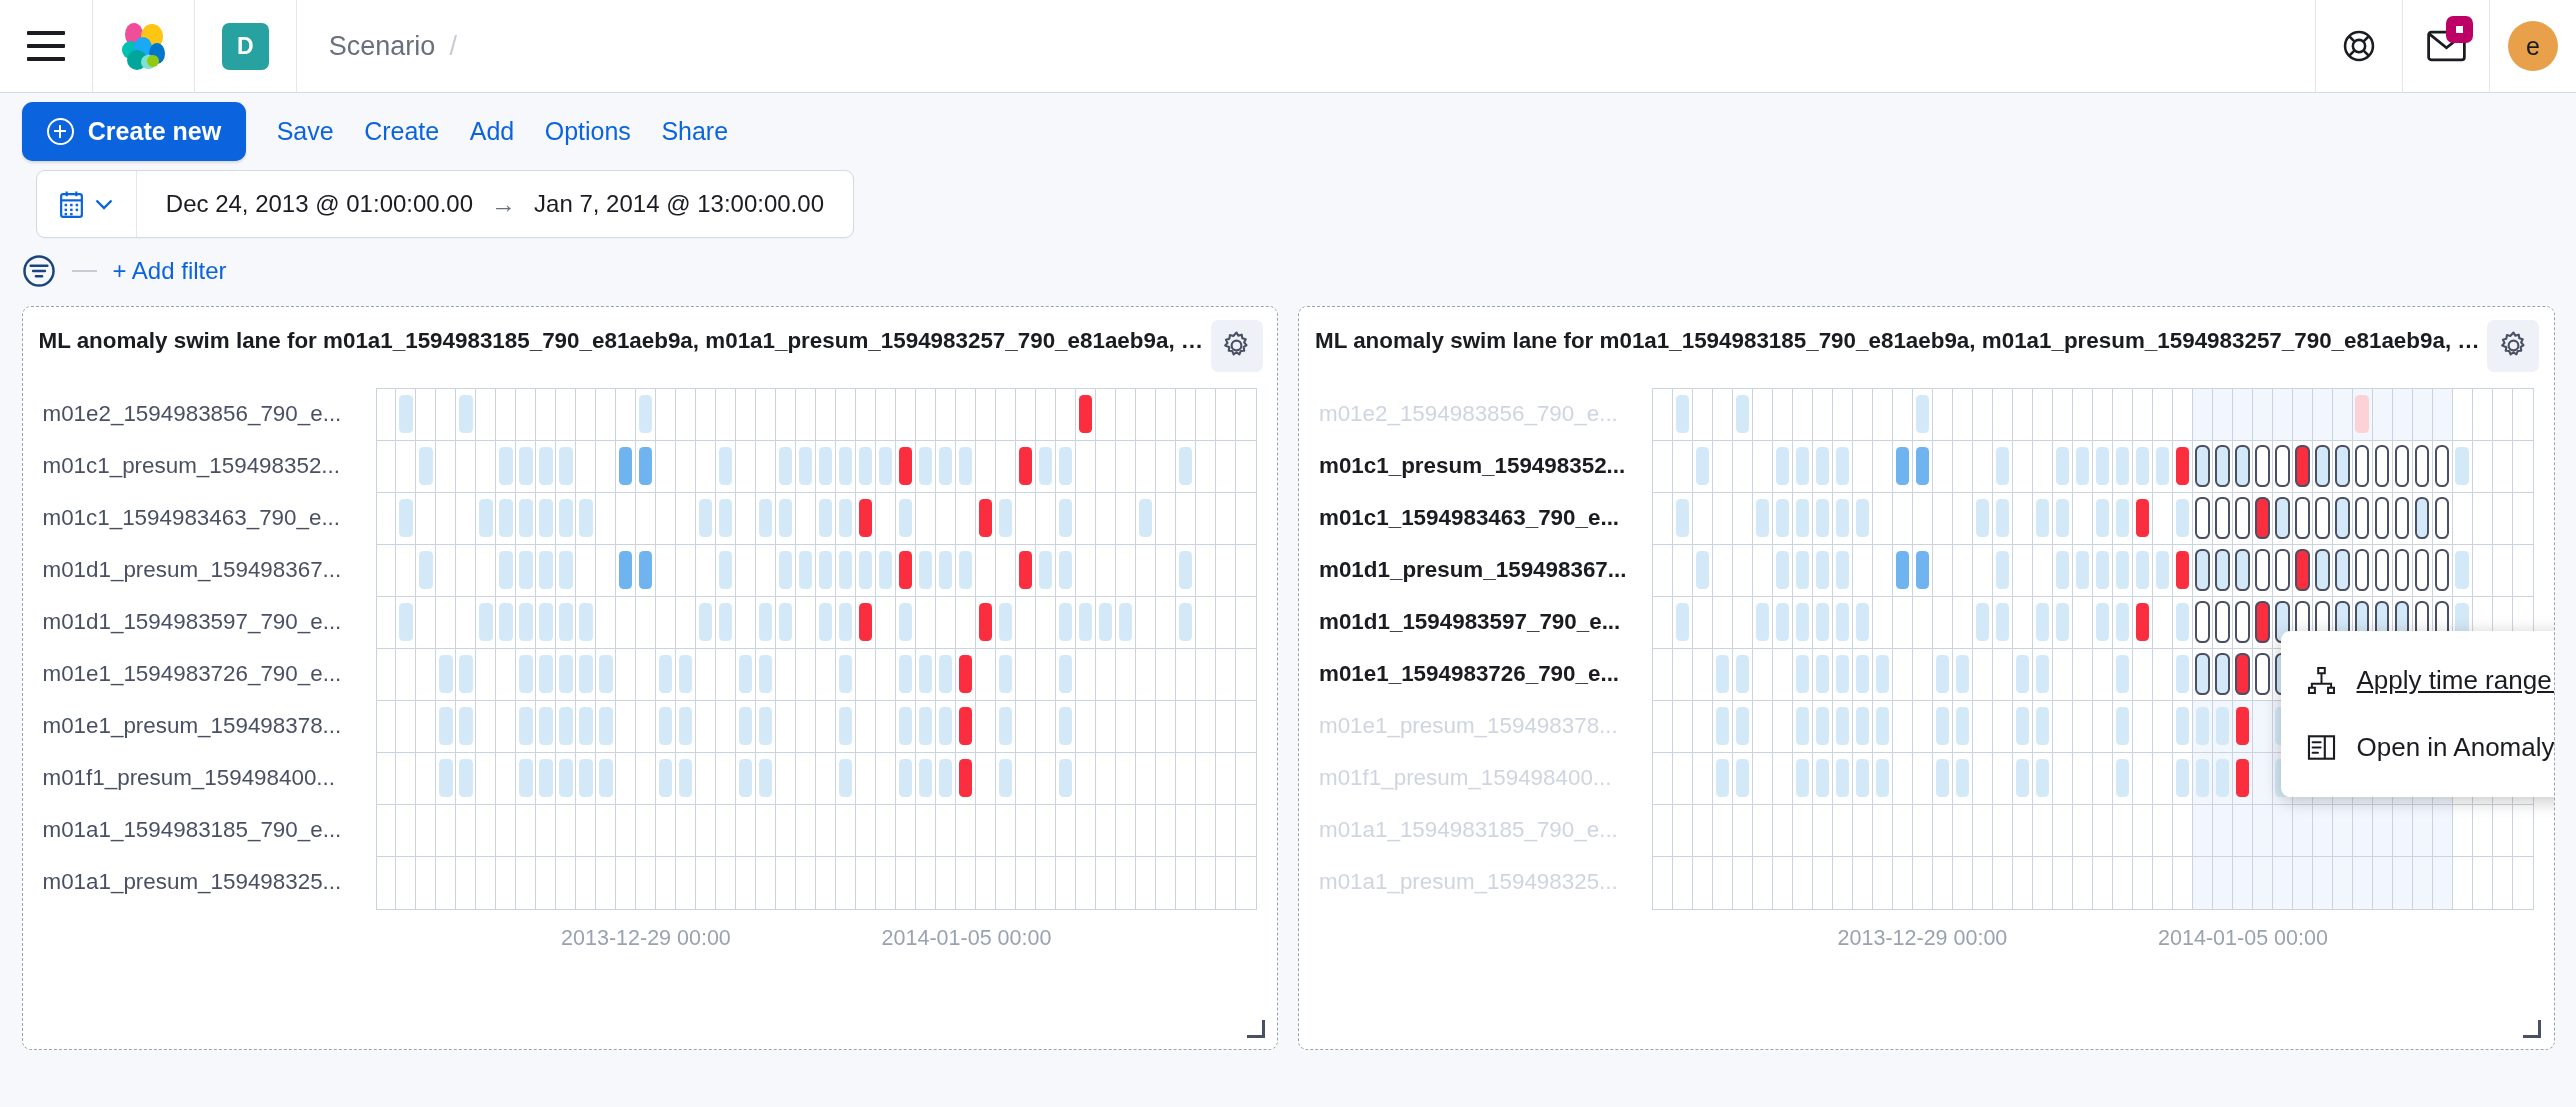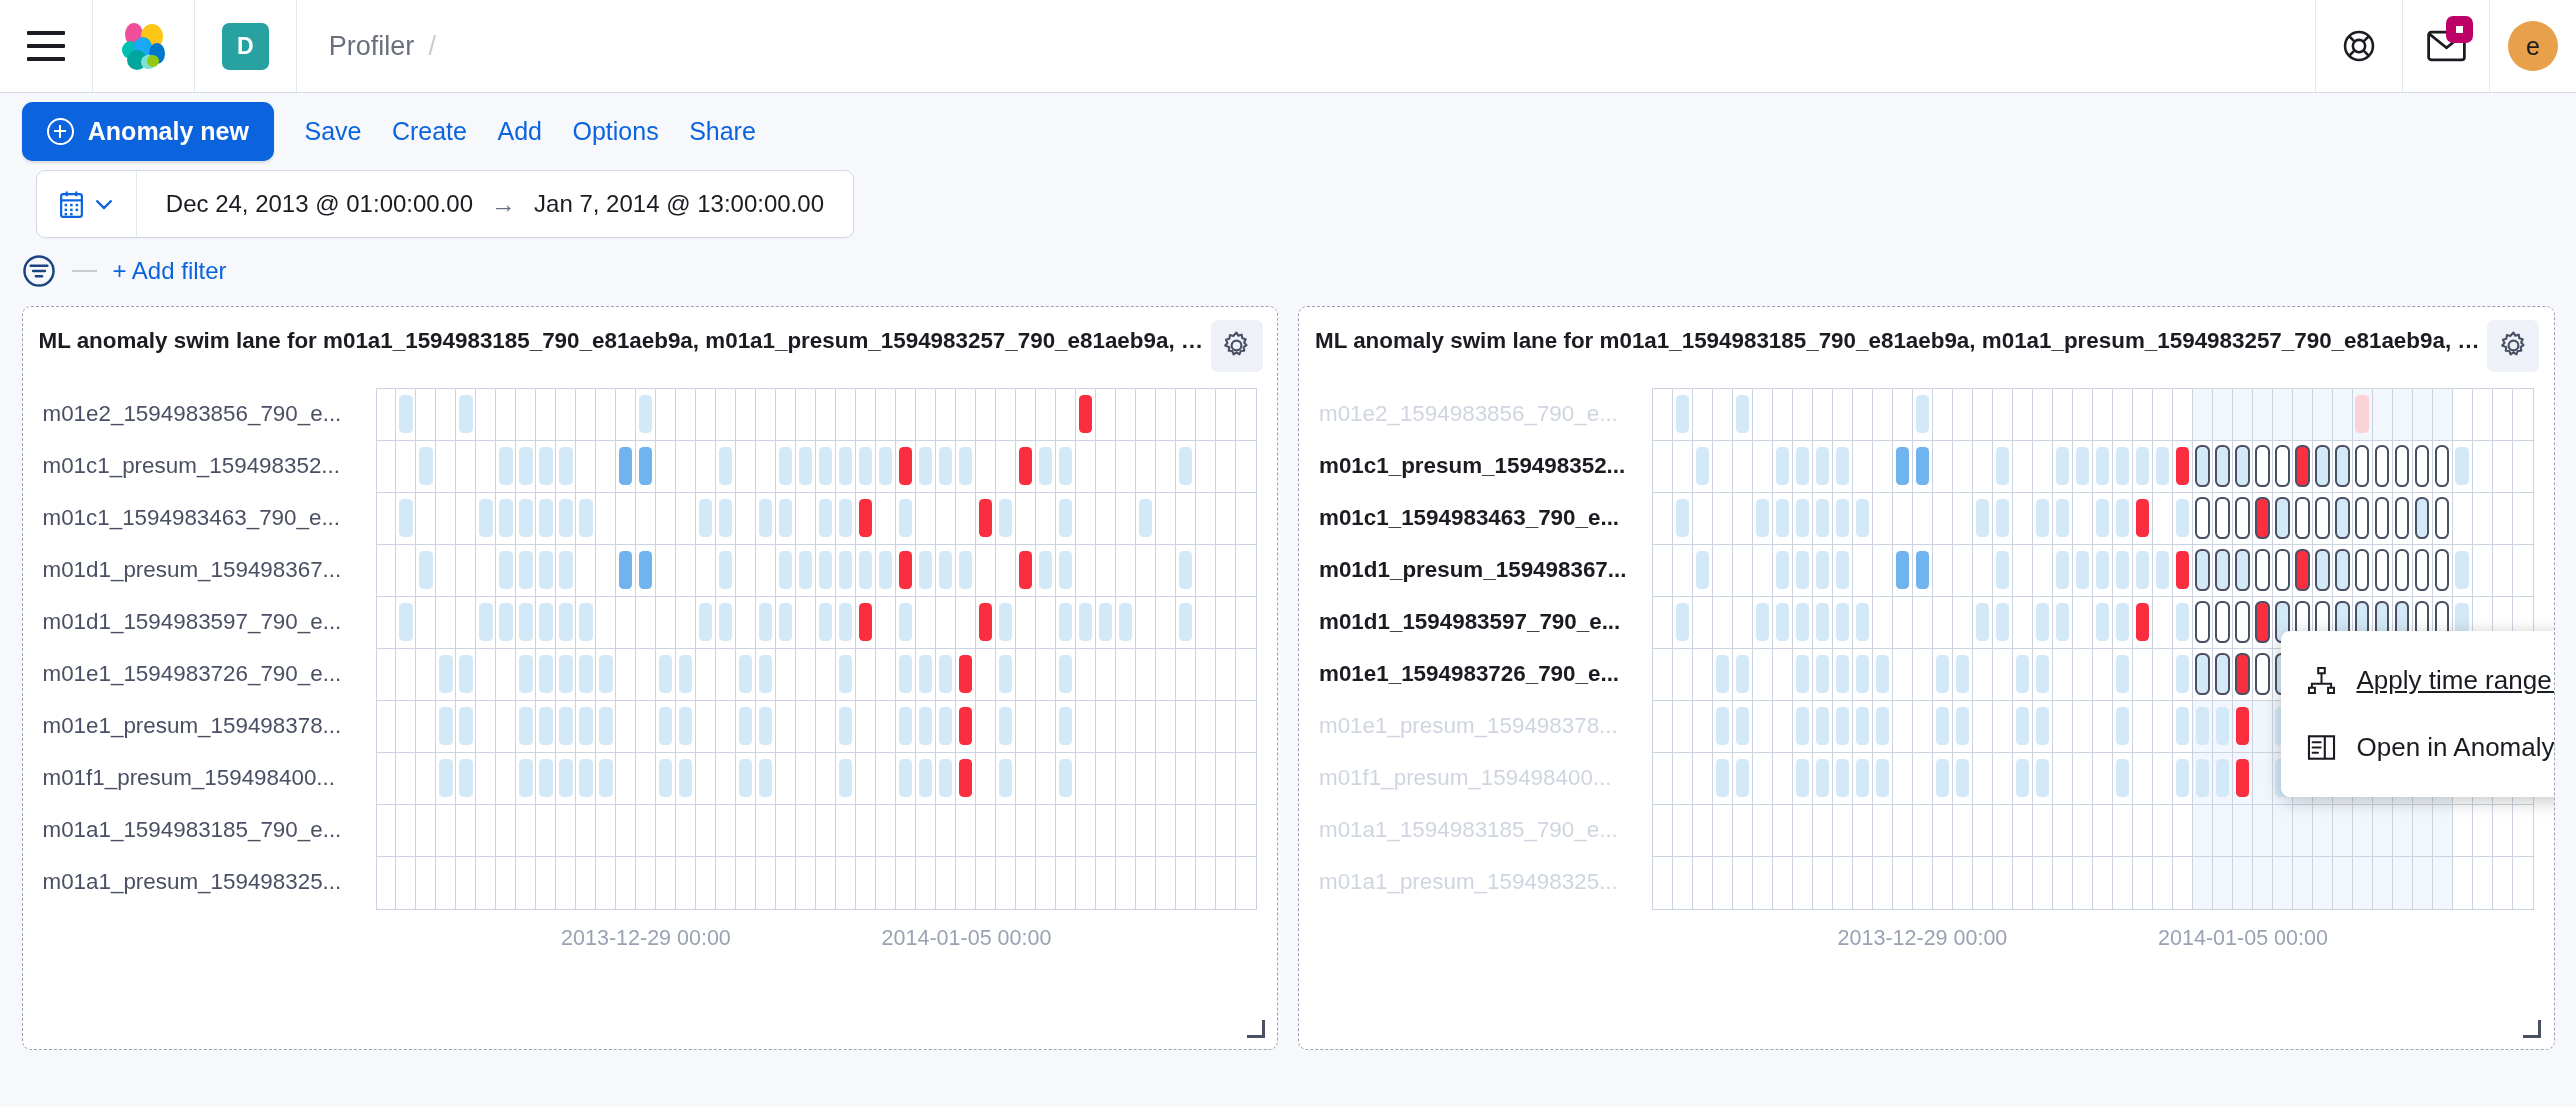--- a/index.html
+++ b/index.html
@@ -342,21 +342,21 @@
         <span style="width:14.3px;height:14.3px;background:#7de2d1;left:21.5px;top:32px;"></span>
         <span style="width:12.5px;height:12.5px;background:#93c90e;left:27px;top:32px;"></span>
       </div>
     </div>
     <div class="nav-divider"></div>
     <div class="nav-cell">
       <div class="space-avatar">D</div>
     </div>
     <div class="nav-divider"></div>
     <div class="breadcrumbs">
-      <span class="crumb-link">Profiler</span>
+      <span class="crumb-link">Scenario</span>
       <span class="crumb-sep">/</span>
     </div>
   </div>
 
   <div class="nav-right">
     <div class="nav-divider"></div>
     <div class="icon-btn">
       <svg width="36" height="36" viewBox="0 0 24 24">
         <circle cx="12" cy="12" r="9.3" fill="none" stroke="#1a1c21" stroke-width="1.7"></circle>
         <circle cx="12" cy="12" r="4.1" fill="none" stroke="#1a1c21" stroke-width="1.7"></circle>
@@ -376,21 +376,21 @@
     <div class="nav-divider"></div>
     <div class="icon-btn">
       <div class="user-avatar">e</div>
     </div>
   </div>
 </div>
 
 <div class="toolbar">
   <button class="create-btn">
     <span class="plus-circle"></span>
-    <span>Anomaly new</span>
+    <span>Create new</span>
   </button>
   <span class="tool-link">Save</span>
   <span class="tool-link">Create</span>
   <span class="tool-link">Add</span>
   <span class="tool-link">Options</span>
   <span class="tool-link">Share</span>
 </div>
 
 <div class="querybar">
 

